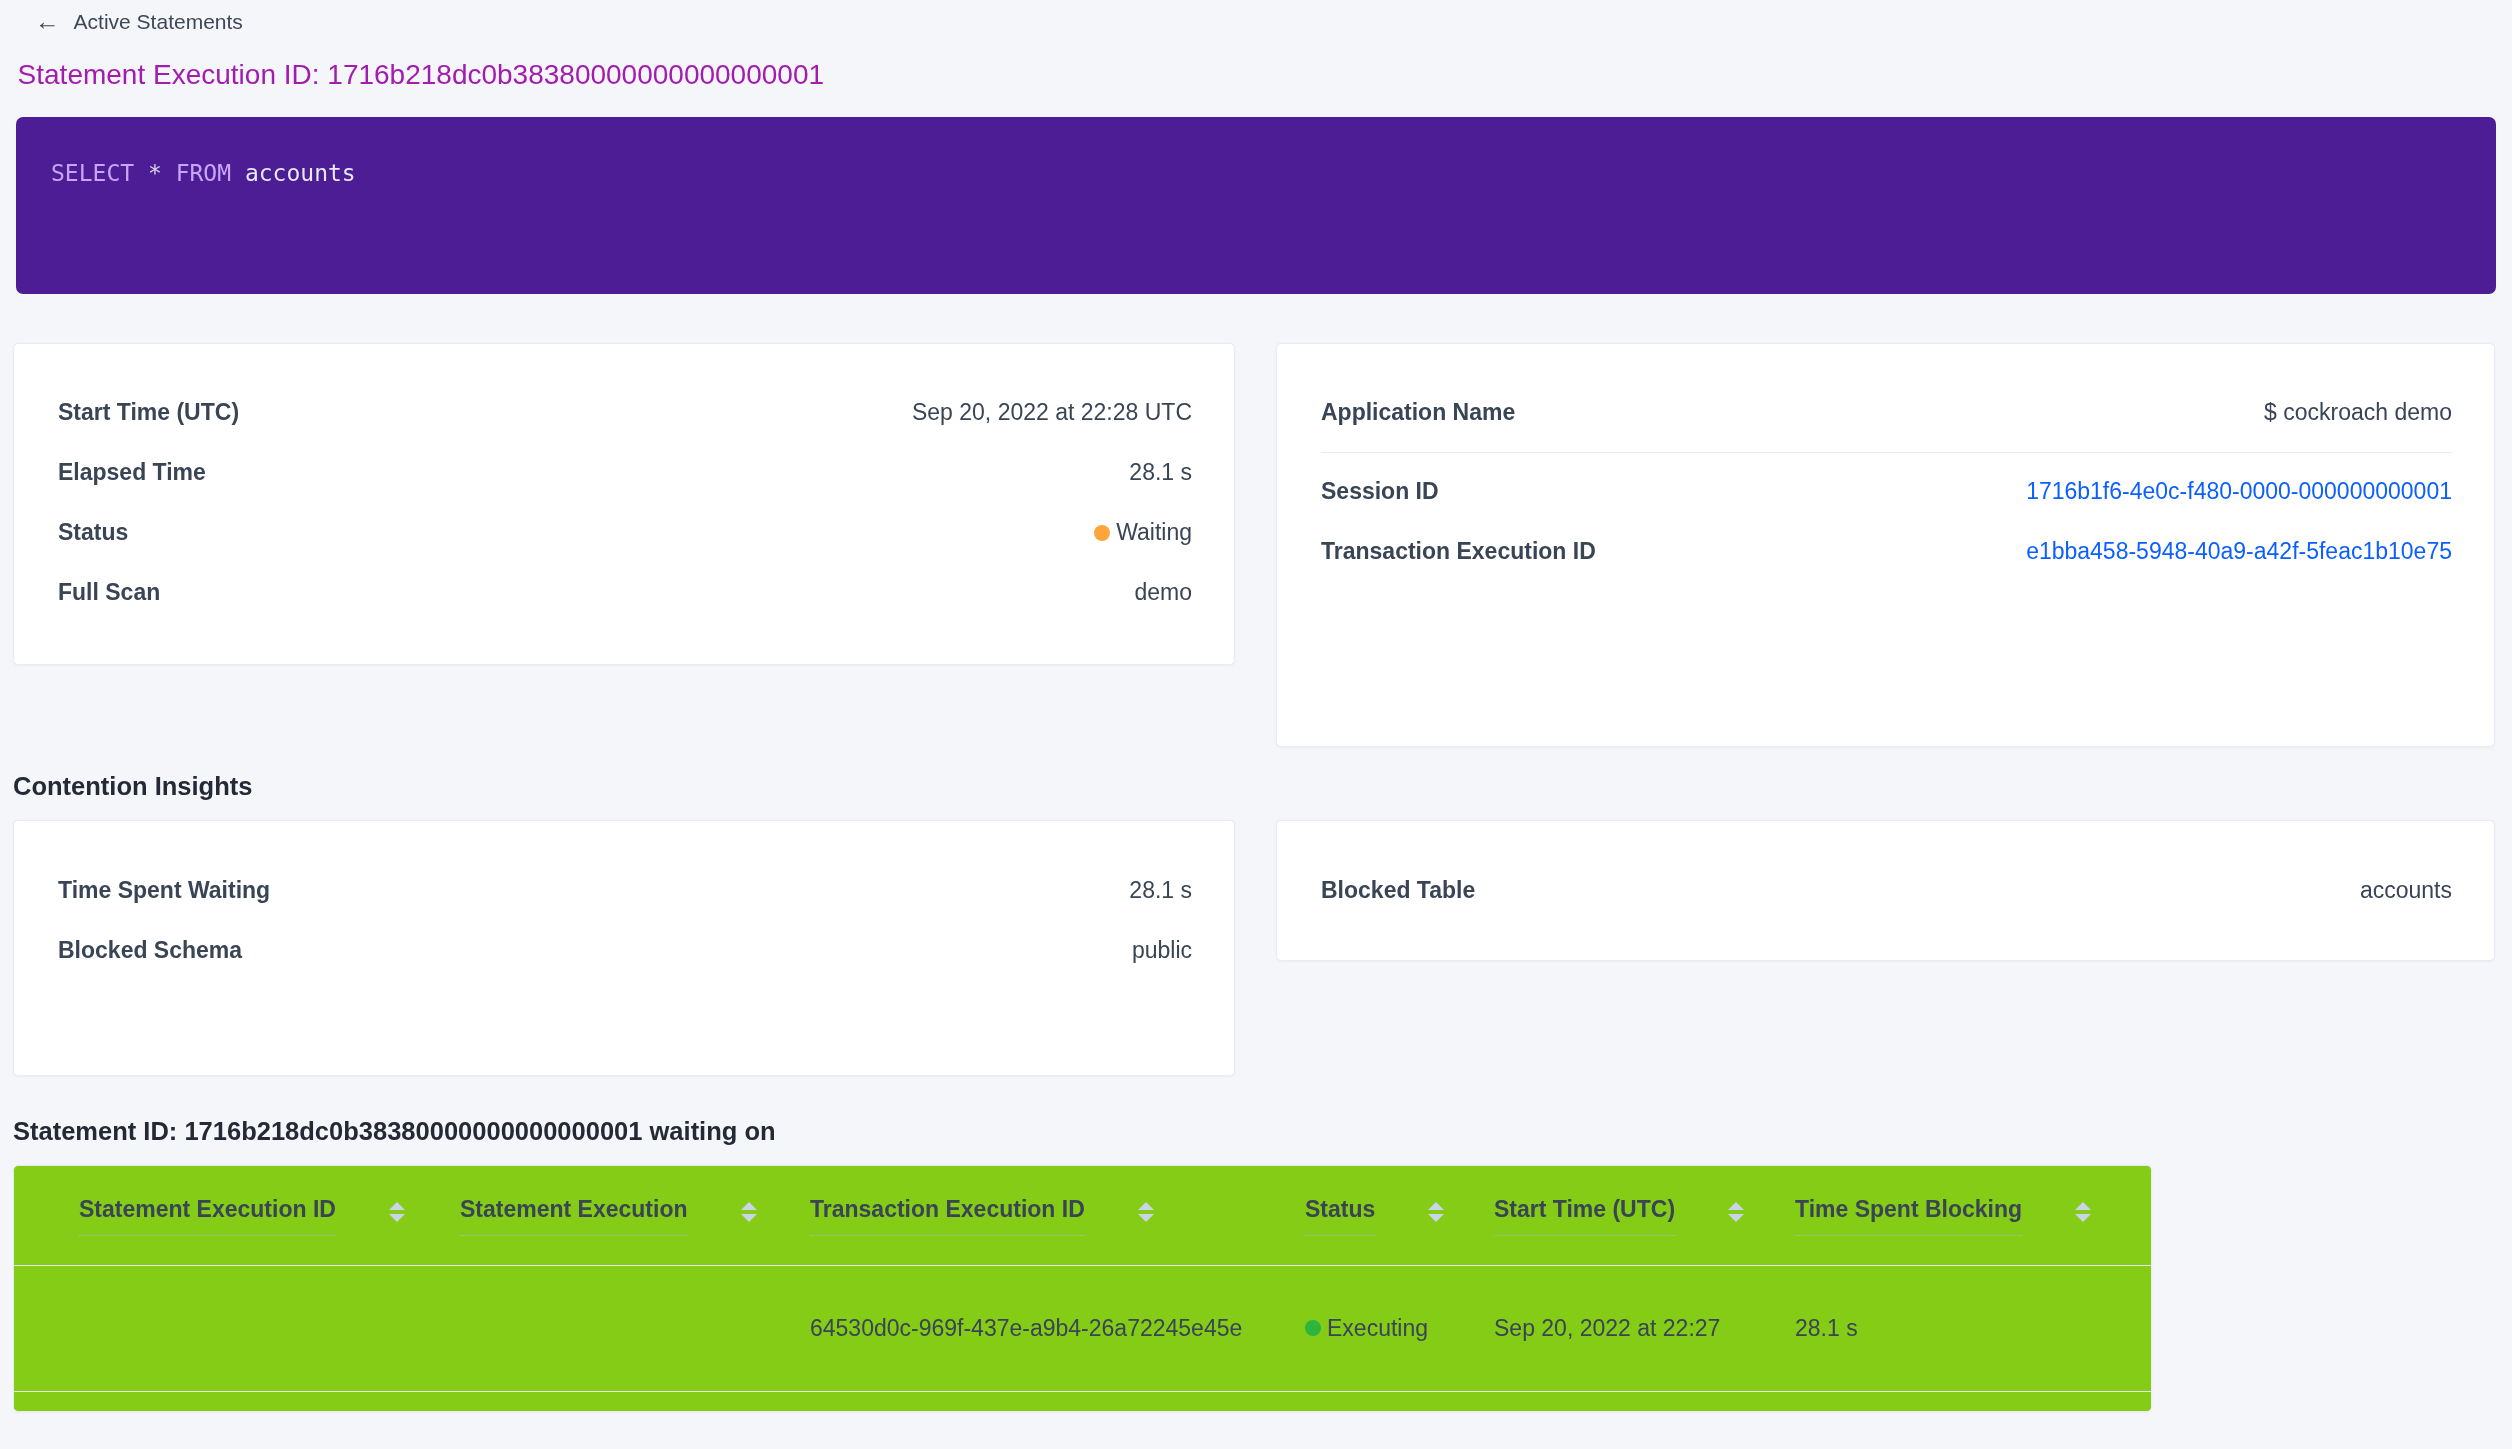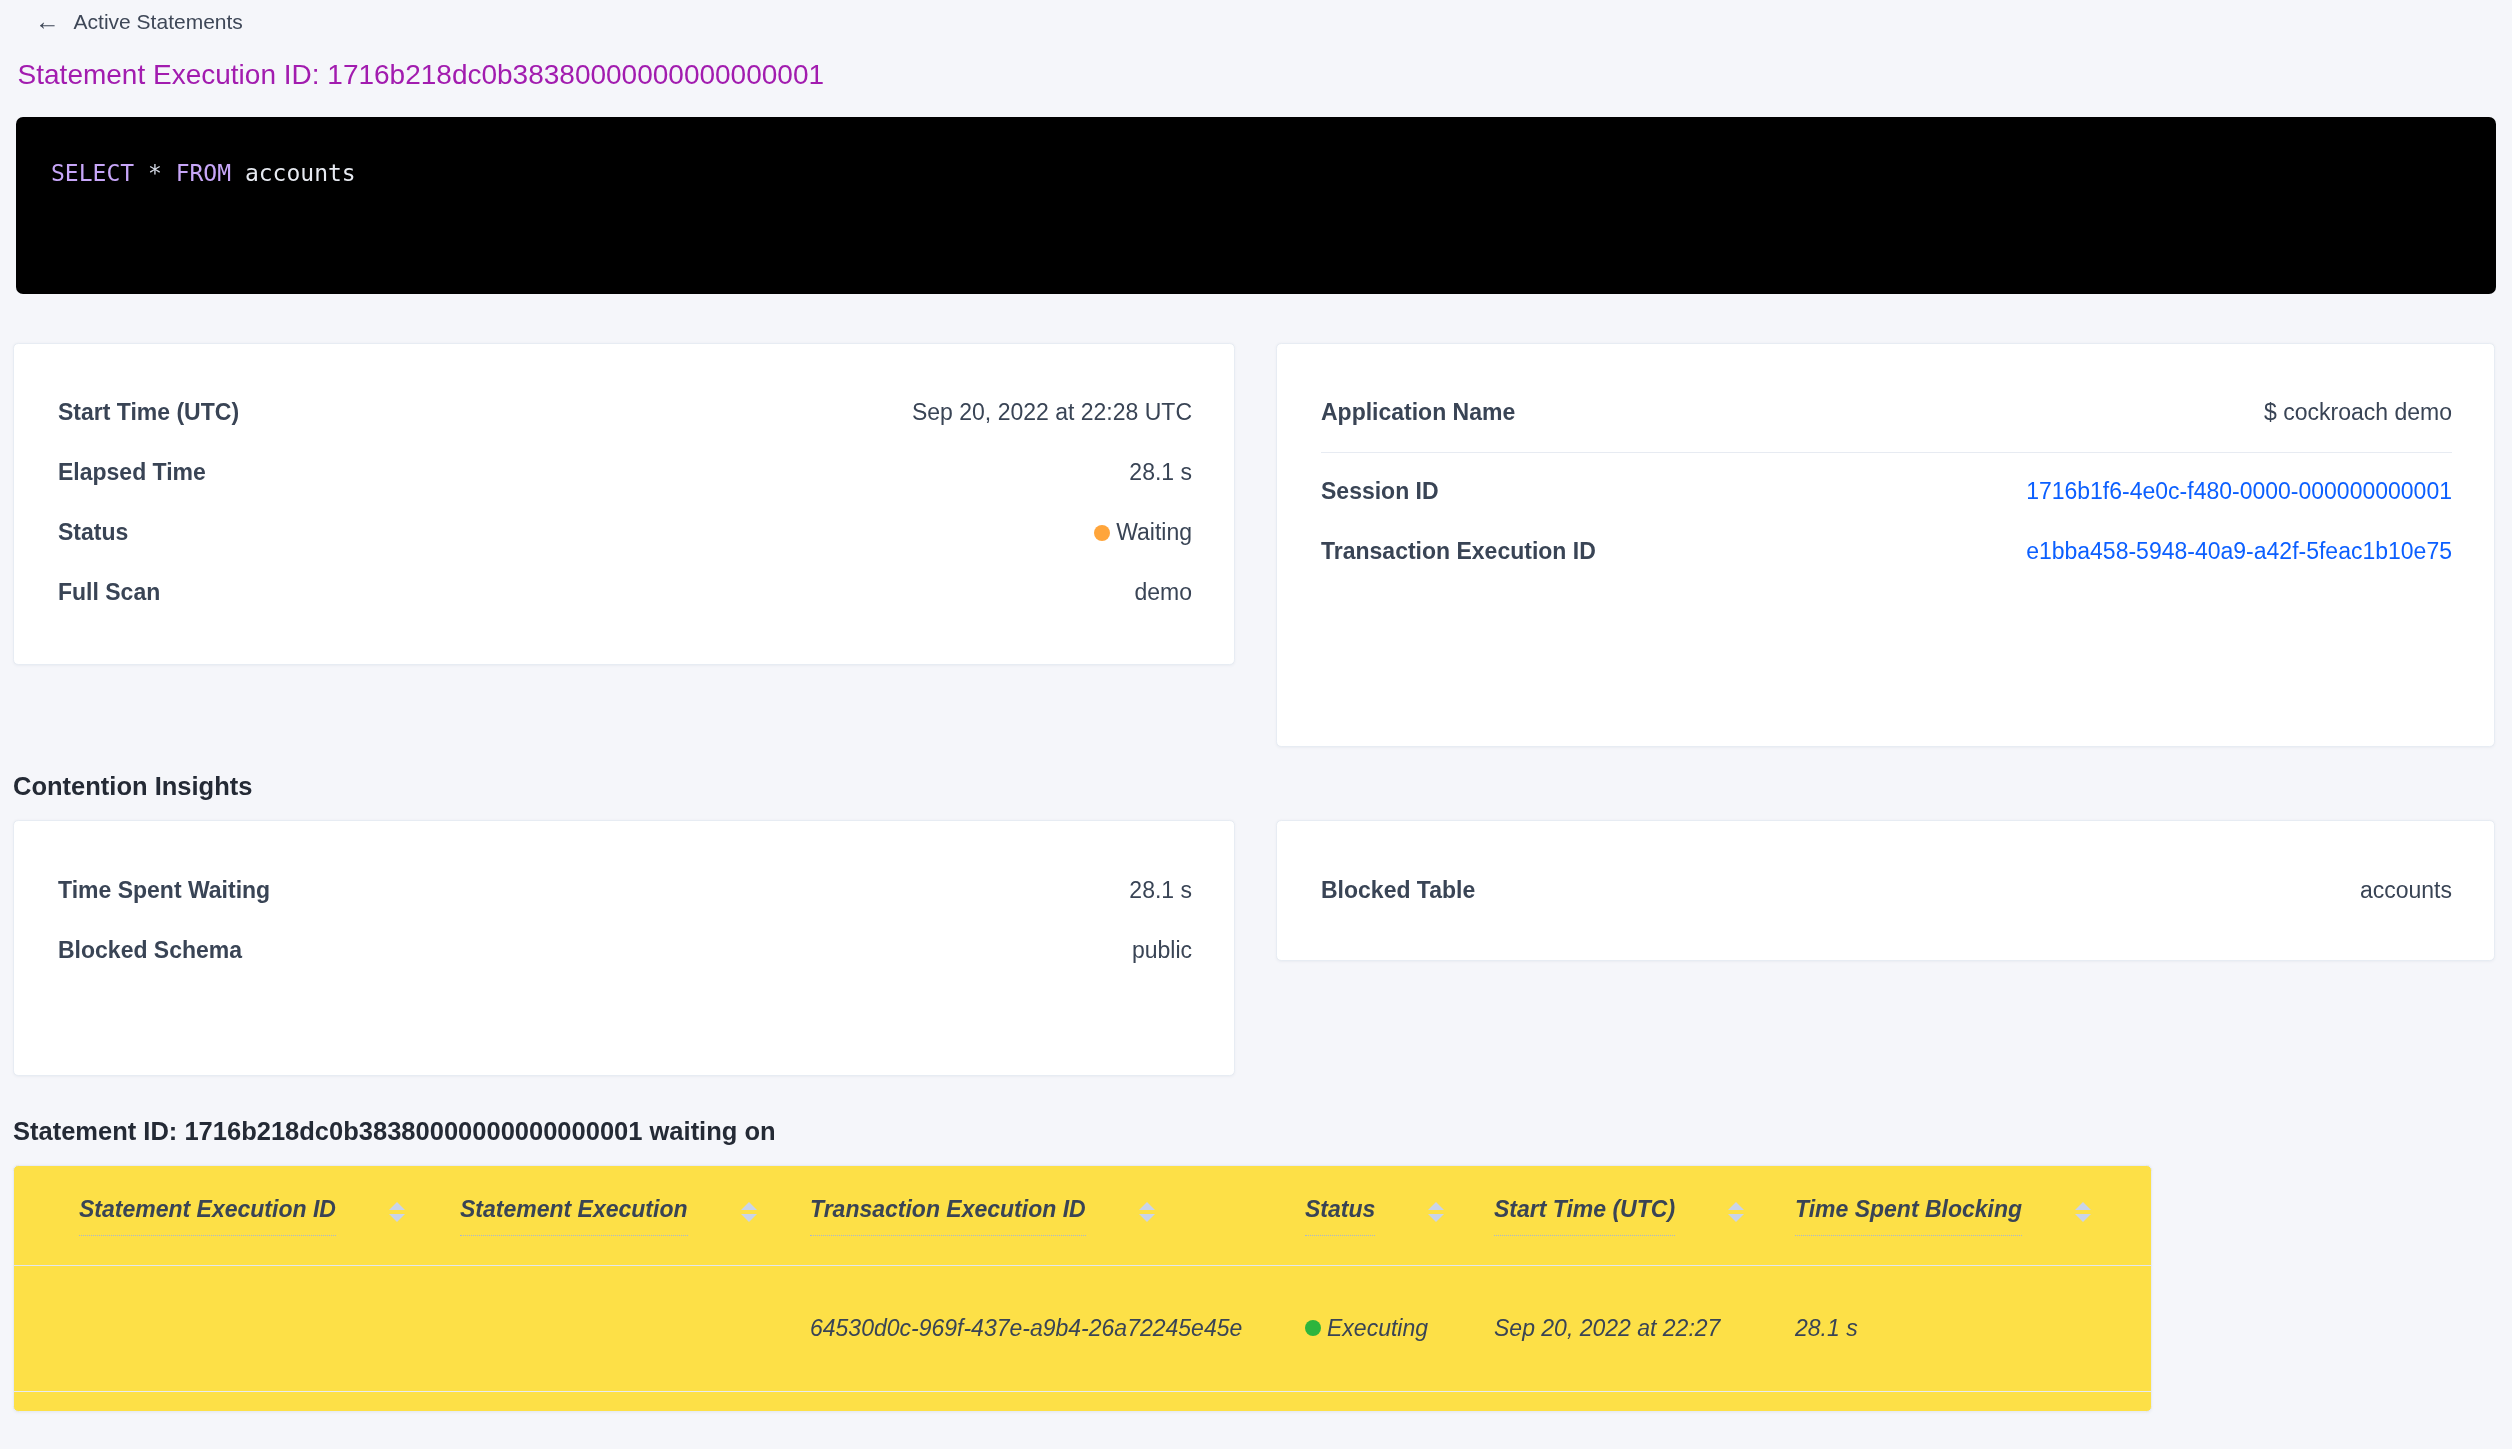--- a/index.html
+++ b/index.html
@@ -23,21 +23,21 @@
   .page-title {
     margin: 23px 0 0 17.6px;
     font-size: 28px; line-height: 33px;
     font-weight: 400; color: #a21caf;
   }
 
   
   .sql-box {
     margin: 26px 16px 0 16px;
     height: 177px;
-    background: #000000;
+    background: #4c1d95;
     border-radius: 7px;
     padding: 42px 35px;
     font-family: "DejaVu Sans Mono", "Liberation Mono", monospace;
     font-size: 23px; line-height: 28px;
   }
   .sql-kw   { color: #c7a6f8; font-weight: 500; }
   .sql-op   { color: #d5dae6; }
   .sql-id   { color: #e7eaf1; }
 
   
@@ -73,27 +73,26 @@
     font-size: 25.5px; line-height: 30px;
     font-weight: 700; color: #242a35;
   }
   .section-heading.waiting { margin-top: 40px; }
   .cards-row.second { margin-top: 19.3px; }
 
   
   .table-card {
     margin: 19.3px 0 0 13px;
     width: 2139px;
-    background: #fde047;
+    background: #84cc16;
     border: 0.9px solid #e7ecf3;
     border-radius: 5.3px;
     box-shadow: 0 0.9px 2.6px rgba(60,80,120,0.06);
     padding-bottom: 19.3px;
     overflow: hidden;
-    font-style: italic;
   }
   table { border-collapse: collapse; table-layout: fixed; width: 100%; }
   col.c1 { width: 446px; } col.c2 { width: 350px; } col.c3 { width: 495px; }
   col.c4 { width: 189px; } col.c5 { width: 301px; }
   th {
     height: 99px; vertical-align: top; text-align: left;
     padding-top: 30px;
     border-bottom: 0.9px solid #e2e7ef;
     font-size: 23px; font-weight: 700; color: #394455;
     white-space: nowrap;

